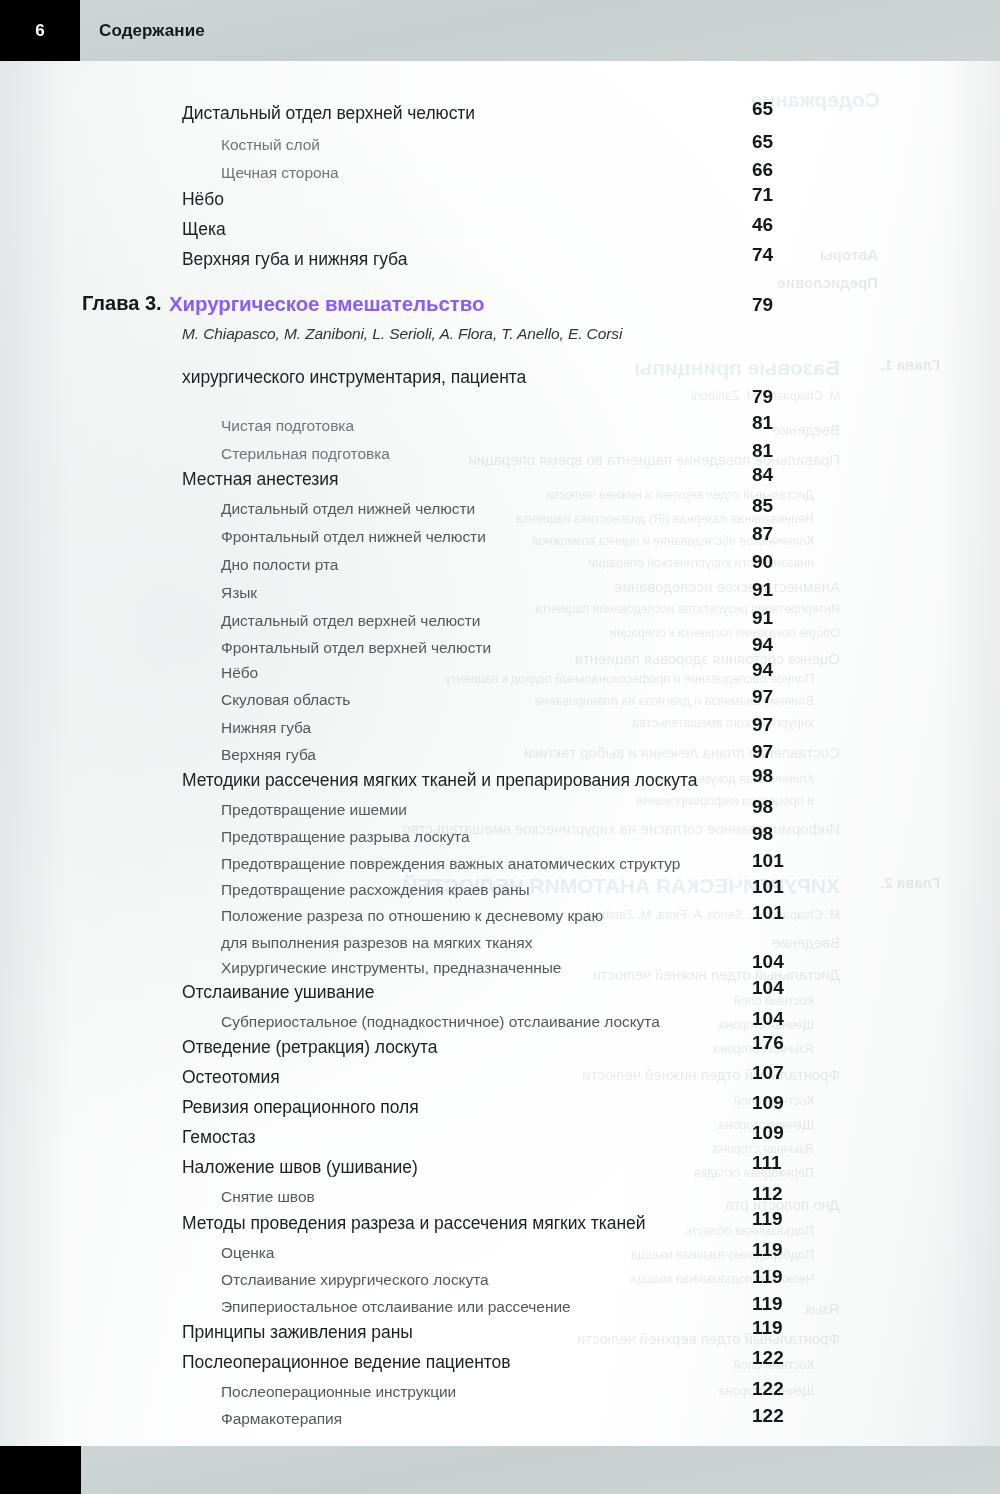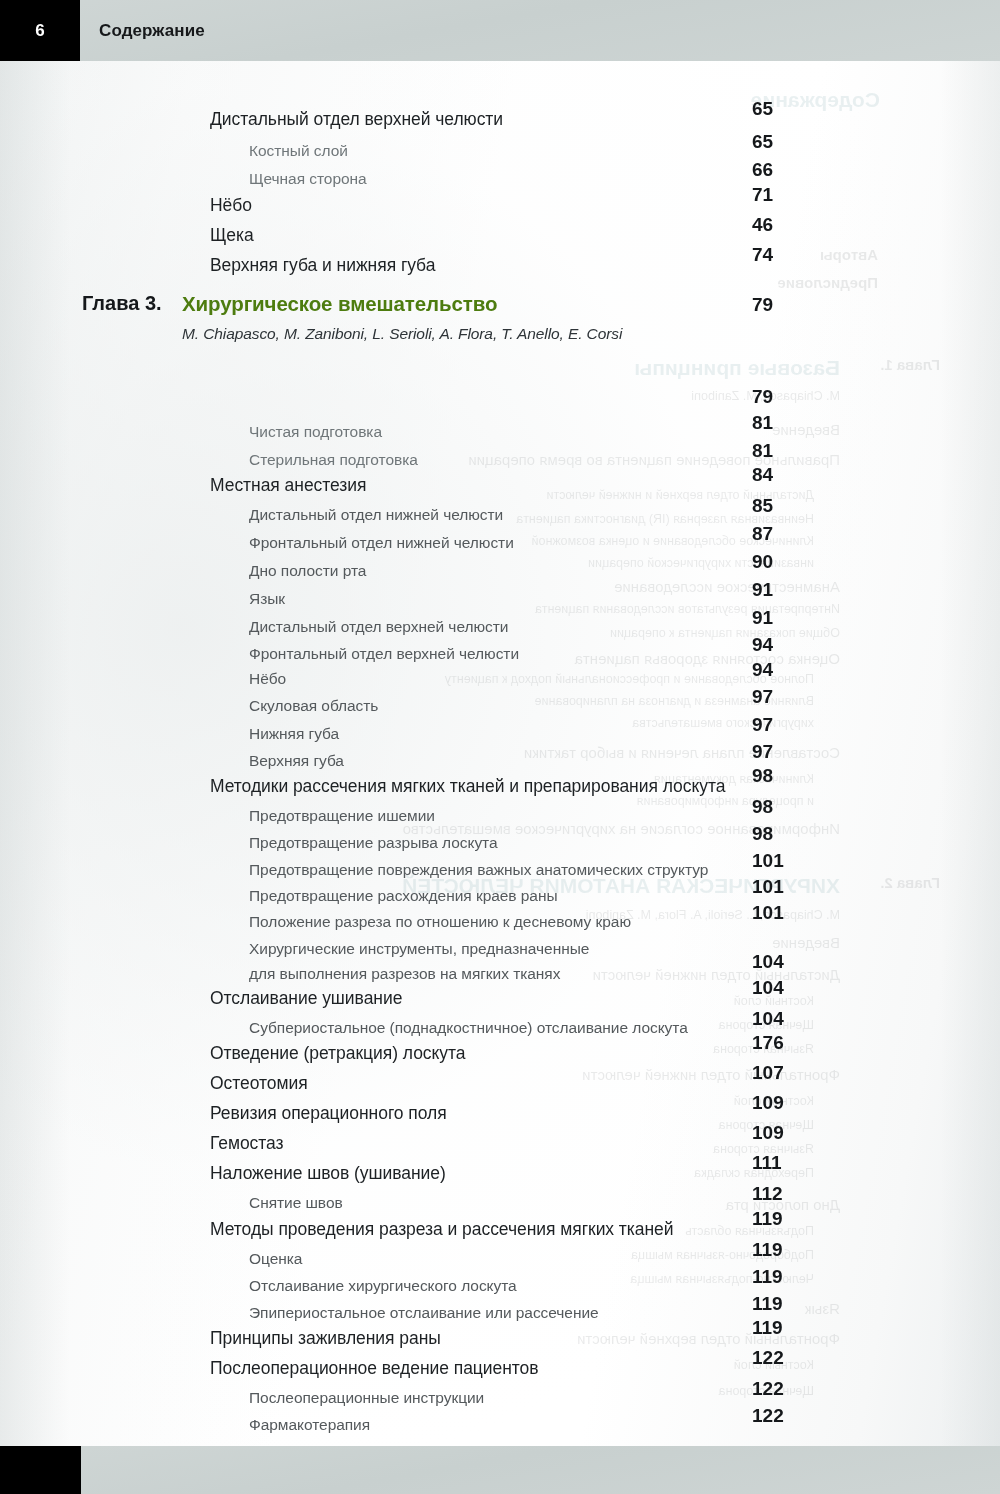--- a/index.html
+++ b/index.html
@@ -118,22 +118,21 @@
     top: 0;
     width: 1000px;
   }
   .row {
     position: absolute;
     left: 0;
     width: 1000px;
   }
   .row .label {
     position: absolute;
-    top: 11px;
-    margin-left: 28px;
+    top: 5px;
   }
   .row .page {
     position: absolute;
     left: 752px;
     top: 0;
     font-weight: bold;
     color: #15181b;
     font-size: 19px;
   }
 
@@ -167,25 +166,25 @@
   .chapter-num {
     position: absolute;
     left: 82px;
     top: 0;
     font-size: 20px;
     font-weight: bold;
     color: #15181b;
   }
   .chapter-title {
     position: absolute;
-    left: 182px;
+    left: 169px;
     top: 0;
     font-size: 20.5px;
     font-weight: bold;
-    color: #4d7c0f;
+    color: #8b5cf6;
     letter-spacing: -0.1px;
   }
   .chapter-page {
     position: absolute;
     left: 752px;
     top: 2px;
     font-size: 19px;
     font-weight: bold;
     color: #15181b;
   }
@@ -291,20 +290,21 @@
       <div class="row" style="top: 292px;">
         <div class="chapter-num">Глава 3.</div>
         <div class="chapter-title">Хирургическое вмешательство</div>
         <div class="chapter-page">79</div>
       </div>
       <div class="row" style="top: 325px;">
         <div class="authors">M. Chiapasco, M. Zaniboni, L. Serioli, A. Flora, T. Anello, E. Corsi</div>
       </div>
       <div class="row lvl1 twoline" style="top: 360px;">
         <div class="label">
+          <div>хирургического инструментария, пациента</div>
         </div>
         <div class="page" style="top: 26px;">79</div>
       </div>
       <div class="row lvl2" style="top: 412px;">
         <div class="label">Чистая подготовка</div>
         <div class="page">81</div>
       </div>
       <div class="row lvl2" style="top: 440px;">
         <div class="label">Стерильная подготовка</div>
         <div class="page">81</div>
@@ -372,22 +372,22 @@
       <div class="row lvl2d" style="top: 876px;">
         <div class="label">Предотвращение расхождения краев раны</div>
         <div class="page">101</div>
       </div>
       <div class="row lvl2d" style="top: 902px;">
         <div class="label">Положение разреза по отношению к десневому краю</div>
         <div class="page">101</div>
       </div>
       <div class="row lvl2d twoline" style="top: 925px;">
         <div class="label">
+          <div>для выполнения разрезов на мягких тканях</div>
           <div>Хирургические инструменты, предназначенные</div>
-          <div>для выполнения разрезов на мягких тканях</div>
         </div>
         <div class="page" style="top: 26px;">104</div>
       </div>
       <div class="row lvl1" style="top: 977px;">
         <div class="label">Отслаивание ушивание</div>
         <div class="page">104</div>
       </div>
       <div class="row lvl2d" style="top: 1008px;">
         <div class="label">Субпериостальное (поднадкостничное) отслаивание лоскута</div>
         <div class="page">104</div>

